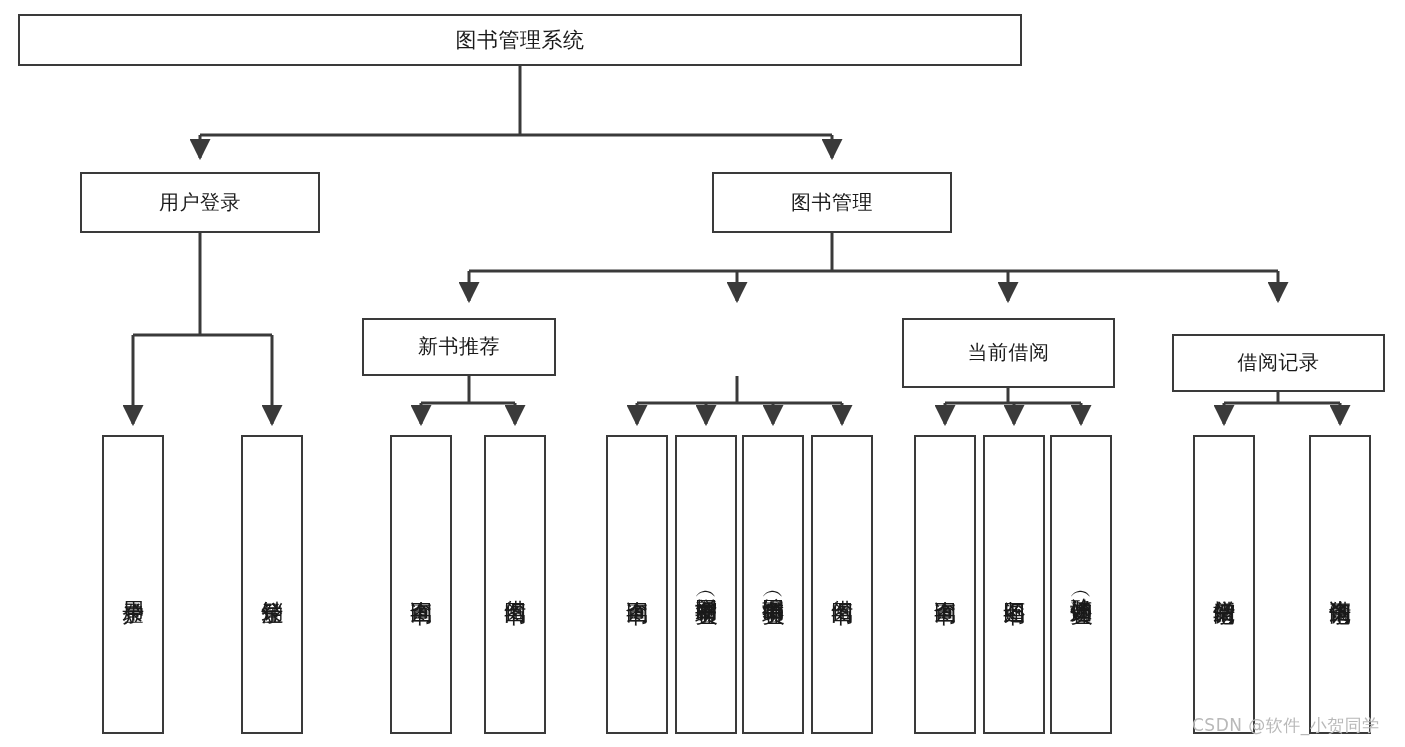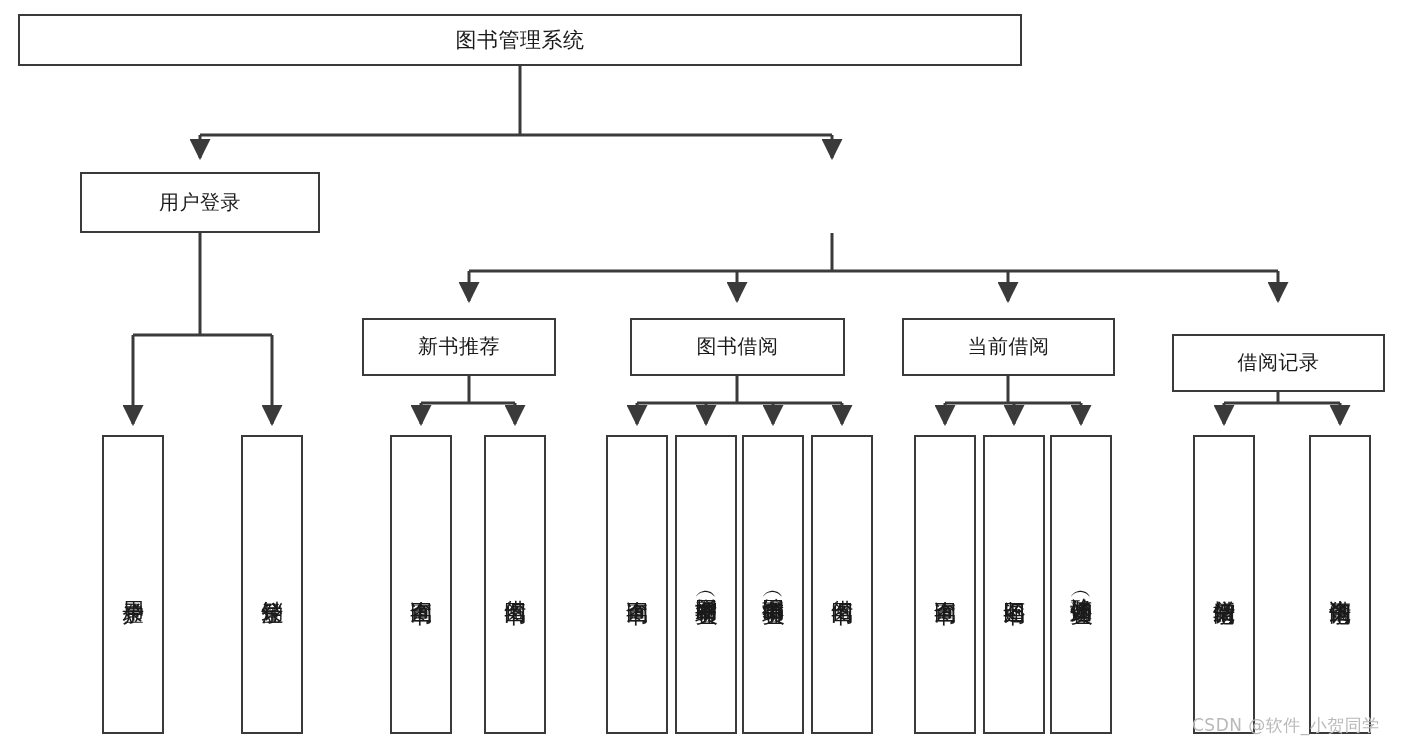--- a/index.html
+++ b/index.html
@@ -113,28 +113,28 @@
     </g>
   </svg>
 
   <div class="node root" style="left:18px;top:14px;width:1004px;height:52px;">
     <span class="lbl">图书管理系统</span>
   </div>
 
   <div class="node lvl2" style="left:80px;top:172px;width:240px;height:61px;">
     <span class="lbl">用户登录</span>
   </div>
+  <div class="node lvl2" style="left:712px;top:172px;width:240px;height:61px;">
+    <span class="lbl">图书管理</span>
+  </div>
 
   <div class="node lvl3" style="left:362px;top:318px;width:194px;height:58px;">
     <span class="lbl">新书推荐</span>
   </div>
-  <div class="node lvl3" style="left:630px;top:318px;width:215px;height:58px;">
-    <span class="lbl">图书借阅</span>
-  </div>
-  <div class="node lvl3" style="left:902px;top:318px;width:213px;height:58px;">
+  <div class="node lvl3" style="left:902px;top:318px;width:213px;height:70px;">
     <span class="lbl">当前借阅</span>
   </div>
   <div class="node lvl3" style="left:1172px;top:318px;width:213px;height:58px;margin-top:16px;">
     <span class="lbl">借阅记录</span>
   </div>
 
   <div class="node leaf" style="left:102px;top:435px;width:62px;height:299px;">
     <span class="lbl">用户登录</span>
   </div>
   <div class="node leaf" style="left:241px;top:435px;width:62px;height:299px;">

